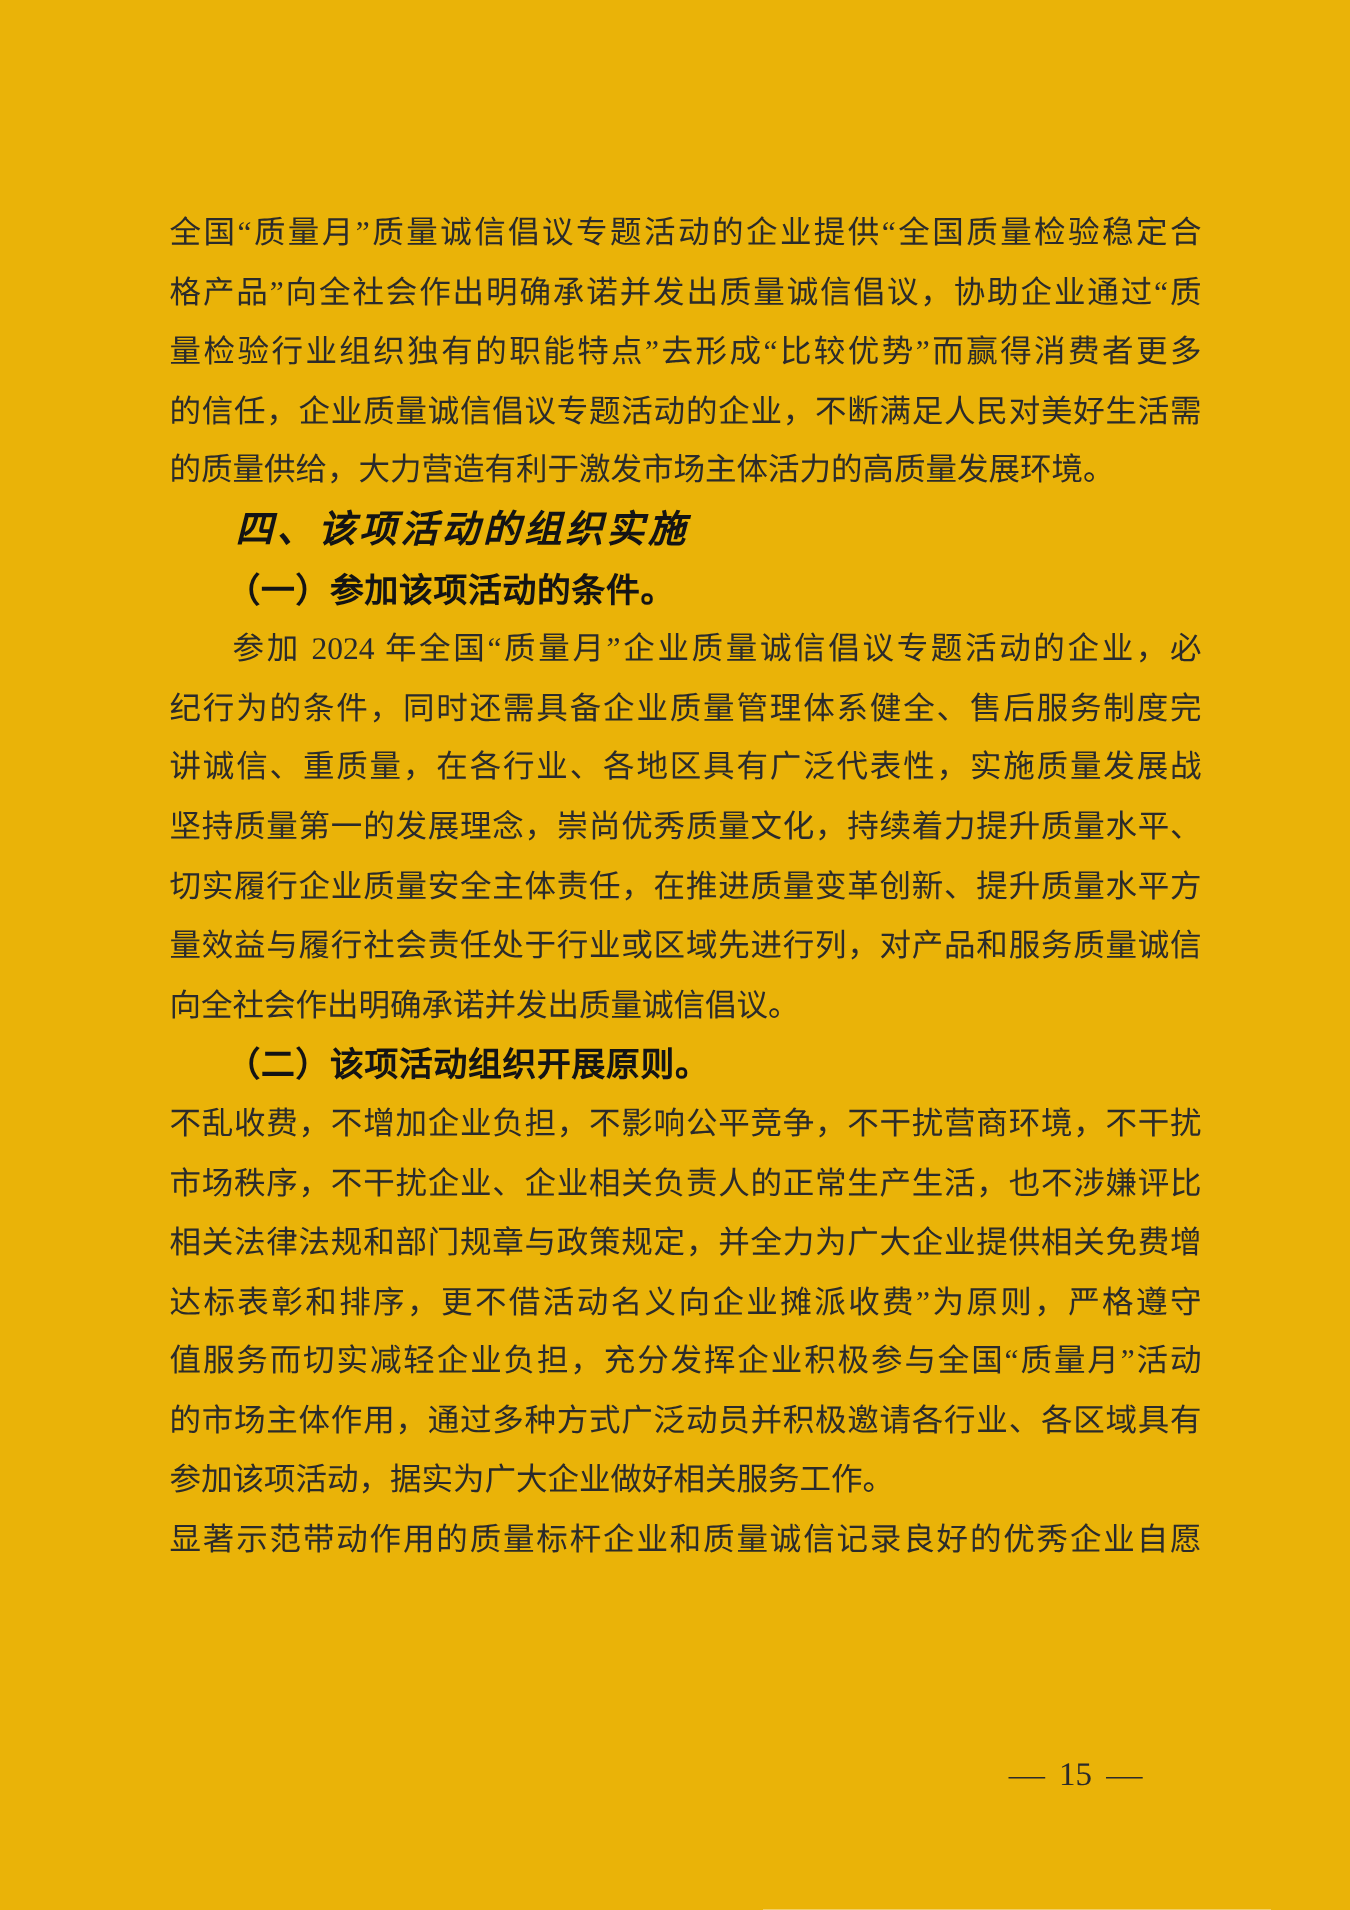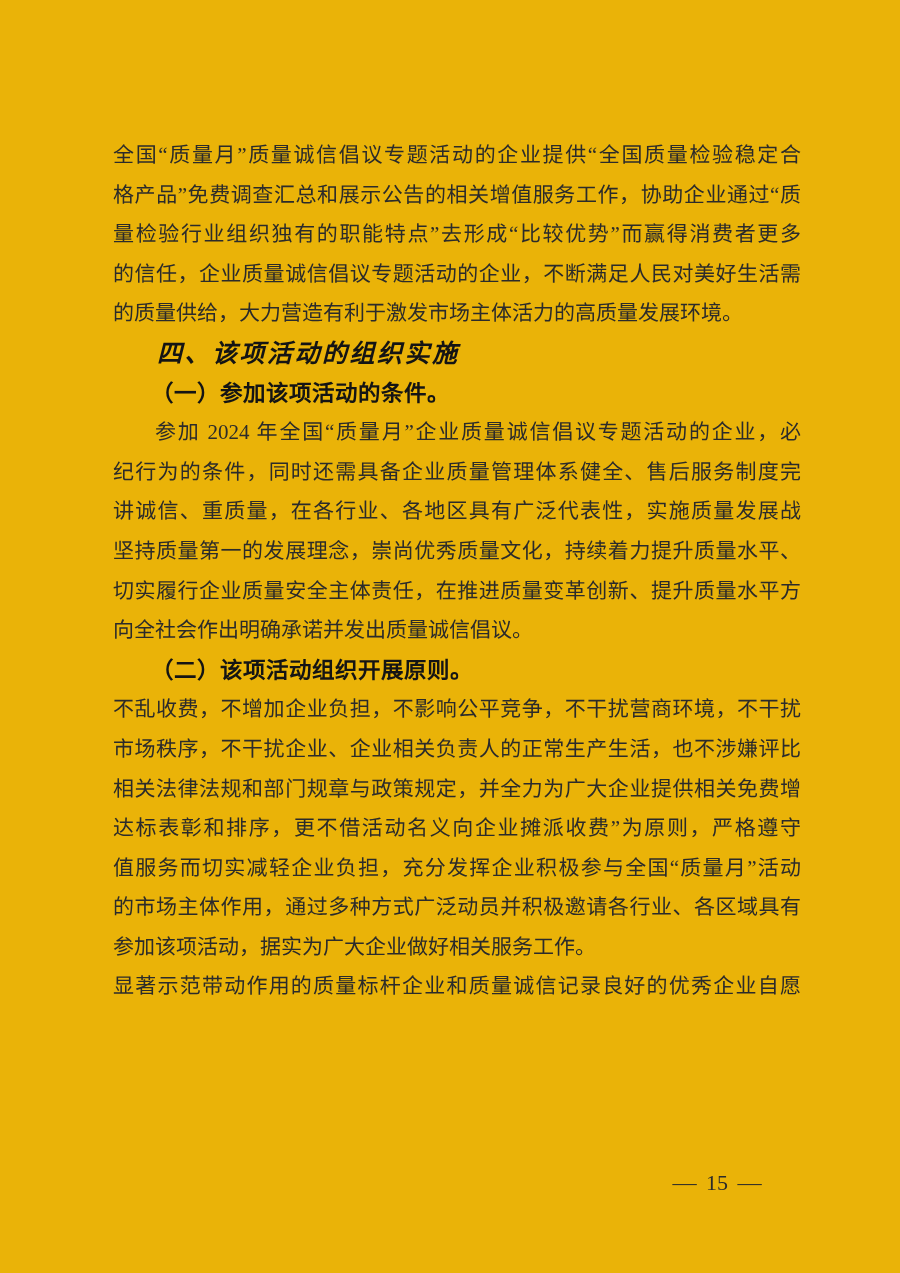--- a/index.html
+++ b/index.html
@@ -86,33 +86,34 @@
     font-size: 22px;
   }
 </style>
 </head>
 <body>
 
 <div class="page">
   <div class="content" id="doc-body">
       <div class="paragraph">
         <div class="line">全国“质量月”质量诚信倡议专题活动的企业提供“全国质量检验稳定合</div>
-        <div class="line">格产品”免费调查汇总和展示公告的相关增值服务工作，协助企业通过“质</div>
+        <div class="line">格产品”向全社会作出明确承诺并发出质量诚信倡议，协助企业通过“质</div>
         <div class="line">量检验行业组织独有的职能特点”去形成“比较优势”而赢得消费者更多</div>
         <div class="line">的信任，企业质量诚信倡议专题活动的企业，不断满足人民对美好生活需要</div>
         <div class="line last">的质量供给，大力营造有利于激发市场主体活力的高质量发展环境。</div>
       </div>
       <div class="heading1">四、该项活动的组织实施</div>
       <div class="heading2">（一）参加该项活动的条件。</div>
       <div class="paragraph">
         <div class="line indent">参加 2024 年全国“质量月”企业质量诚信倡议专题活动的企业，必</div>
         <div class="line">纪行为的条件，同时还需具备企业质量管理体系健全、售后服务制度完善，</div>
         <div class="line">讲诚信、重质量，在各行业、各地区具有广泛代表性，实施质量发展战略，</div>
         <div class="line">坚持质量第一的发展理念，崇尚优秀质量文化，持续着力提升质量水平、</div>
         <div class="line">切实履行企业质量安全主体责任，在推进质量变革创新、提升质量水平方</div>
+        <div class="line">量效益与履行社会责任处于行业或区域先进行列，对产品和服务质量诚信</div>
         <div class="line last">向全社会作出明确承诺并发出质量诚信倡议。</div>
       </div>
       <div class="heading2">（二）该项活动组织开展原则。</div>
       <div class="paragraph">
         <div class="line">不乱收费，不增加企业负担，不影响公平竞争，不干扰营商环境，不干扰</div>
         <div class="line">市场秩序，不干扰企业、企业相关负责人的正常生产生活，也不涉嫌评比</div>
         <div class="line">相关法律法规和部门规章与政策规定，并全力为广大企业提供相关免费增</div>
         <div class="line">达标表彰和排序，更不借活动名义向企业摊派收费”为原则，严格遵守</div>
         <div class="line">值服务而切实减轻企业负担，充分发挥企业积极参与全国“质量月”活动</div>
         <div class="line">的市场主体作用，通过多种方式广泛动员并积极邀请各行业、各区域具有</div>

